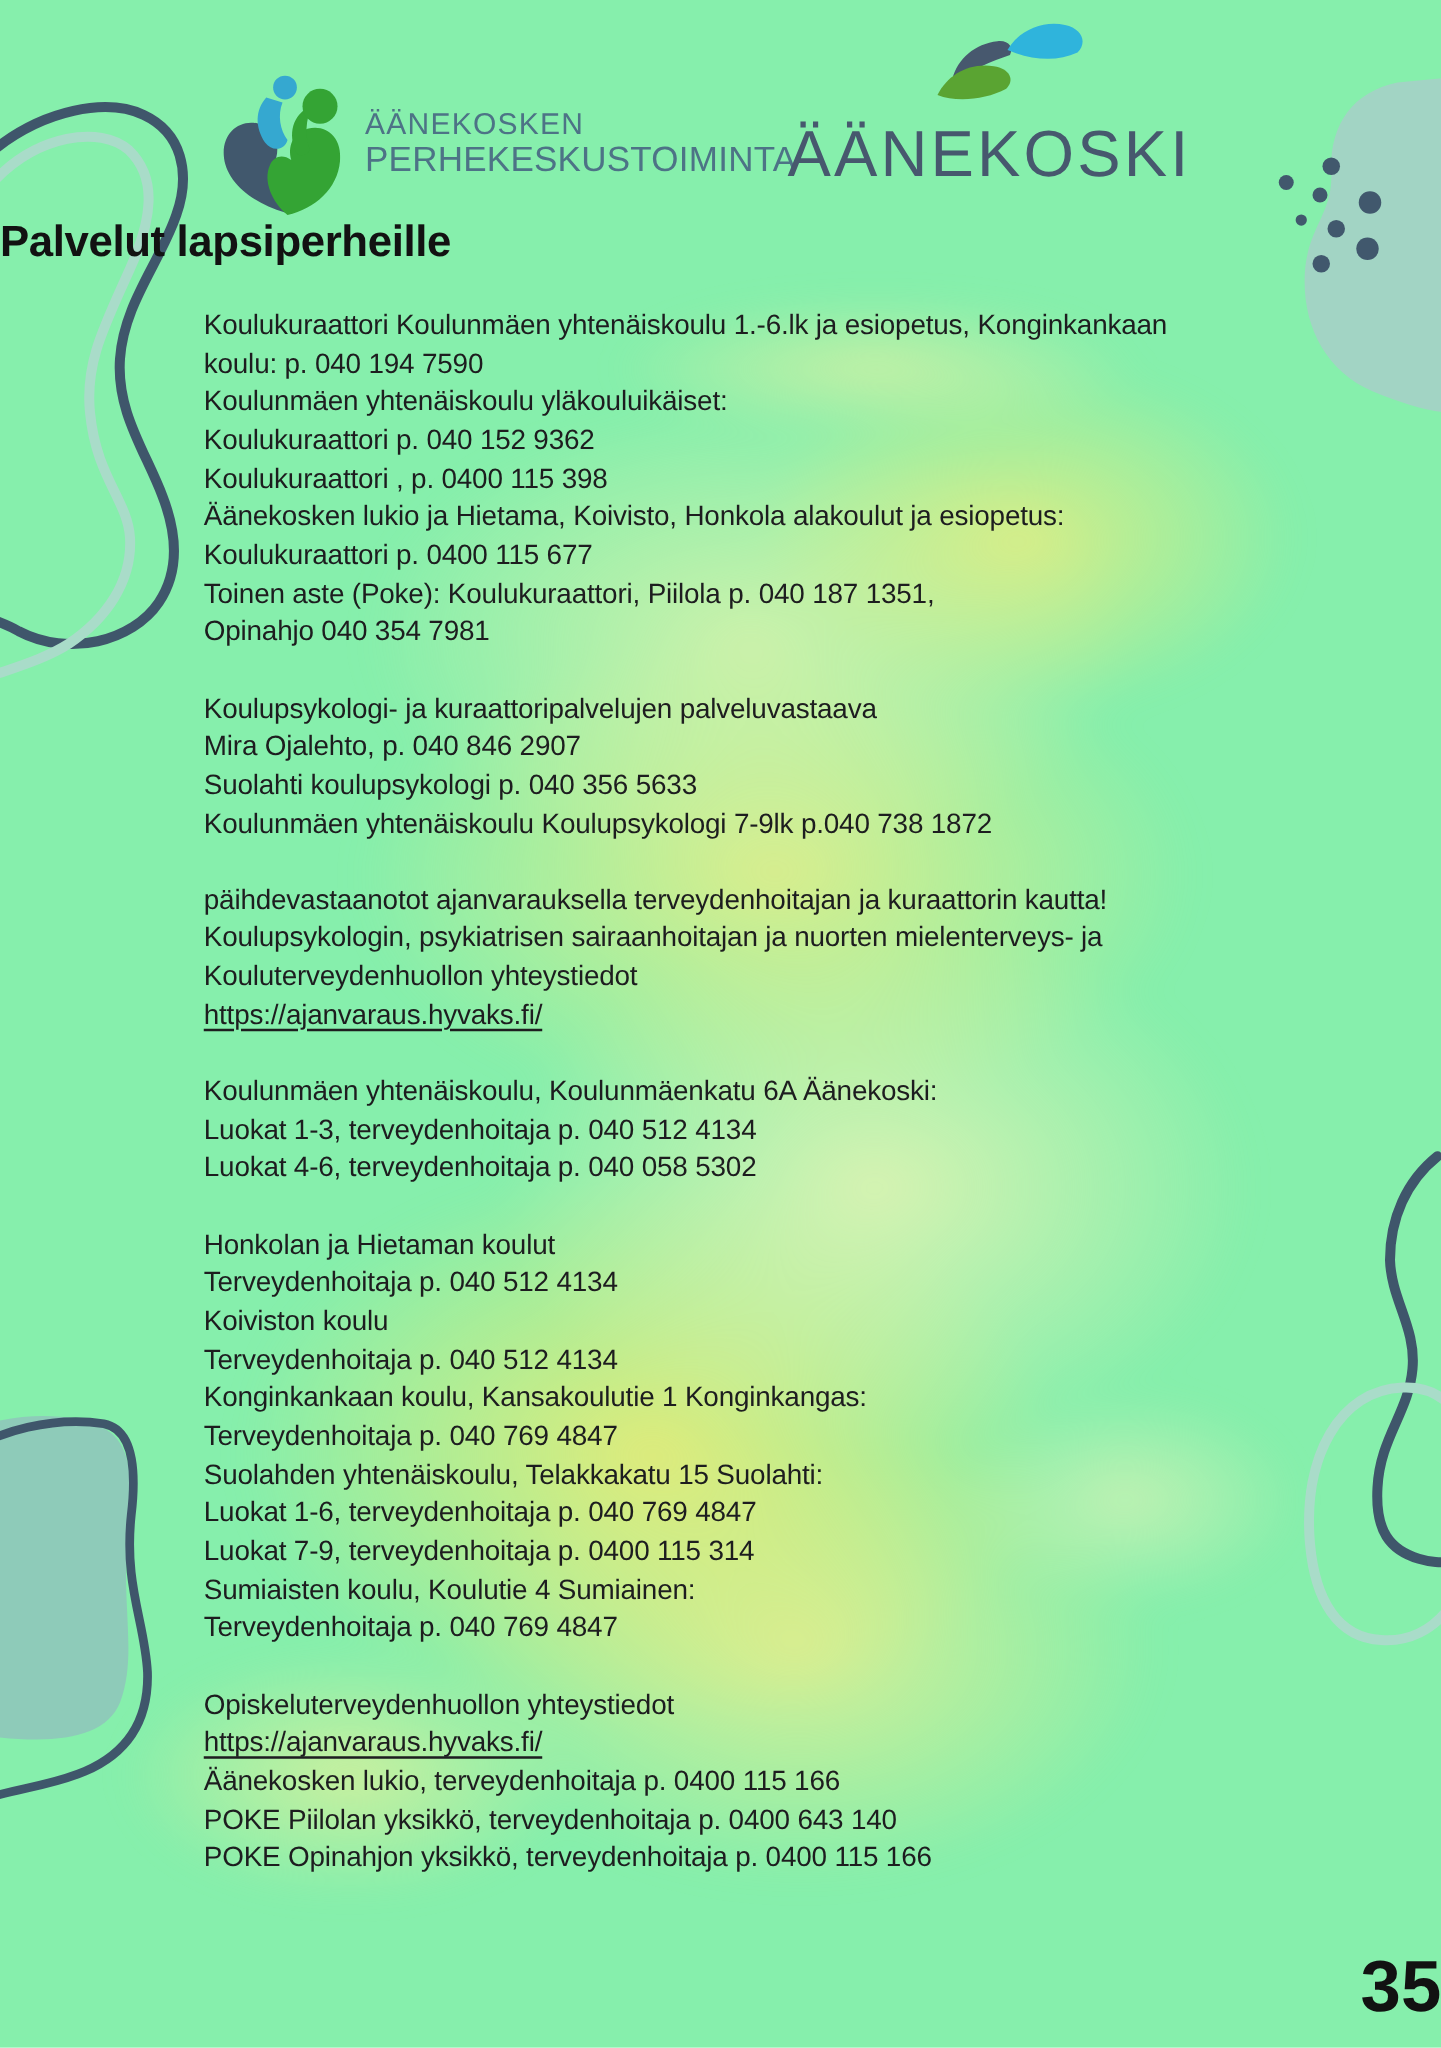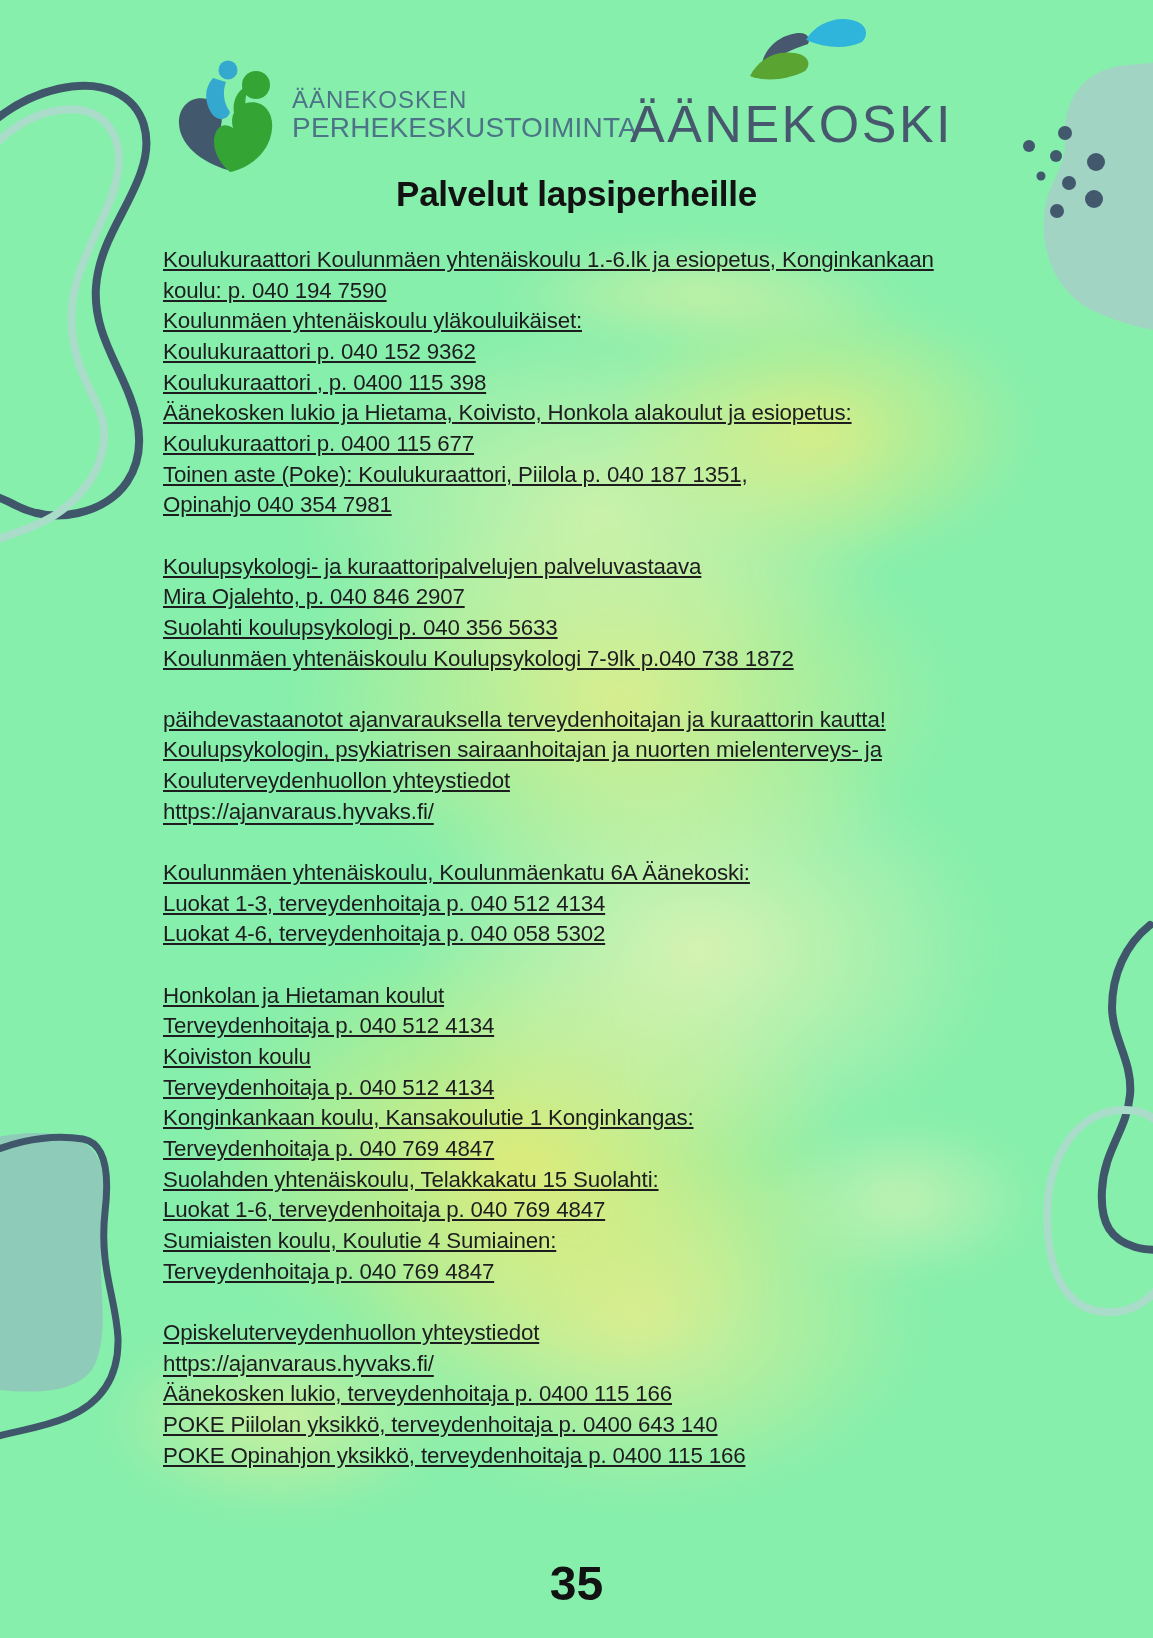--- a/index.html
+++ b/index.html
@@ -27,34 +27,34 @@
   .pk-text{position:absolute;left:292px;top:86px;color:#4d7386;line-height:28px;}
   .pk-line1{font-size:24px;letter-spacing:1px;}
   .pk-line2{font-size:28px;letter-spacing:0.2px;}
   .ak-icon{position:absolute;left:744px;top:14px;}
   .ak-text{
     position:absolute;left:630px;top:94px;width:300px;text-align:center;
     font-size:52px;font-weight:400;letter-spacing:2.5px;color:#47586e;white-space:nowrap;
   }
   
   .title{
-    position:absolute;top:174px;left:0;width:100%;text-align:center;
+    position:absolute;top:174px;left:0;width:100%;text-align:left;
     font-size:35px;font-weight:700;color:#121212;letter-spacing:-0.3px;
   }
   .page-number{
-    position:absolute;top:1556px;left:0;width:100%;text-align:center;
-    font-size:48px;font-weight:600;color:#121212;
+    position:absolute;top:1556px;left:0;width:100%;text-align:right;
+    font-size:58px;font-weight:600;color:#121212;
   }
   
   .content{
     position:absolute;left:163px;top:245px;width:860px;
     font-size:22.3px;line-height:30.65px;letter-spacing:-0.15px;color:#1d1d1f;
   }
   .block{margin:0 0 30.65px 0;}
-  .line{white-space:nowrap;text-decoration:underline;}
+  .line{white-space:nowrap;}
   .link{
     display:inline-block;color:#1d1d1f;text-decoration:underline;
     text-decoration-thickness:1.8px;text-underline-offset:4px;cursor:pointer;
   }
 </style>
 </head>
 <body>
 
 <div class="page">
 
@@ -153,20 +153,21 @@
 
     <div class="block">
       <div class="line">Honkolan ja Hietaman koulut</div>
       <div class="line">Terveydenhoitaja p. 040 512 4134</div>
       <div class="line">Koiviston koulu</div>
       <div class="line">Terveydenhoitaja p. 040 512 4134</div>
       <div class="line">Konginkankaan koulu, Kansakoulutie 1 Konginkangas:</div>
       <div class="line">Terveydenhoitaja p. 040 769 4847</div>
       <div class="line">Suolahden yhtenäiskoulu, Telakkakatu 15 Suolahti:</div>
       <div class="line">Luokat 1-6, terveydenhoitaja p. 040 769 4847</div>
+      <div class="line">Luokat 7-9, terveydenhoitaja p. 0400 115 314</div>
       <div class="line">Sumiaisten koulu, Koulutie 4 Sumiainen:</div>
       <div class="line">Terveydenhoitaja p. 040 769 4847</div>
     </div>
 
     <div class="block">
       <div class="line">Opiskeluterveydenhuollon yhteystiedot</div>
       <div class="line"><a class="link">https://ajanvaraus.hyvaks.fi/</a></div>
       <div class="line">Äänekosken lukio, terveydenhoitaja p. 0400 115 166</div>
       <div class="line">POKE Piilolan yksikkö, terveydenhoitaja p. 0400 643 140</div>
       <div class="line">POKE Opinahjon yksikkö, terveydenhoitaja p. 0400 115 166</div>

